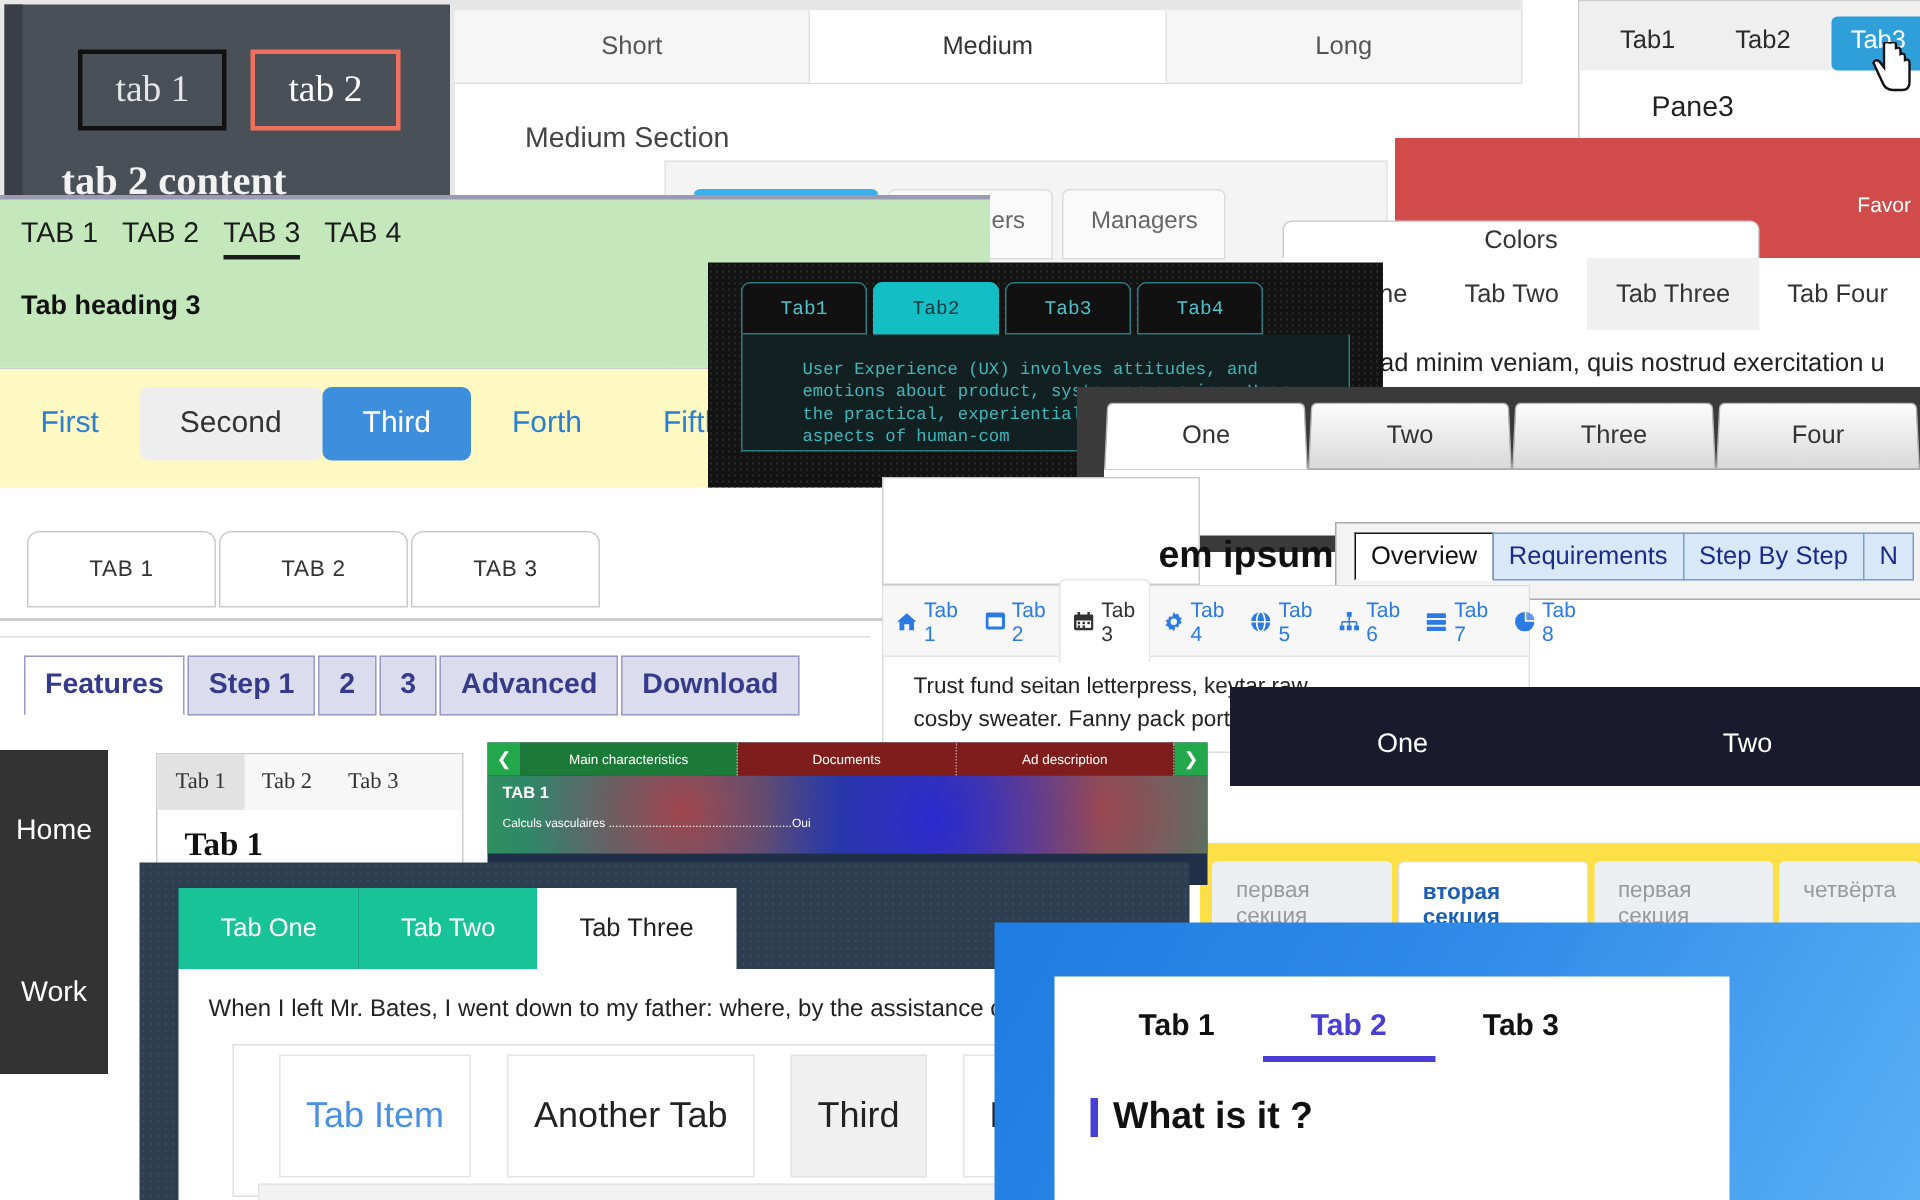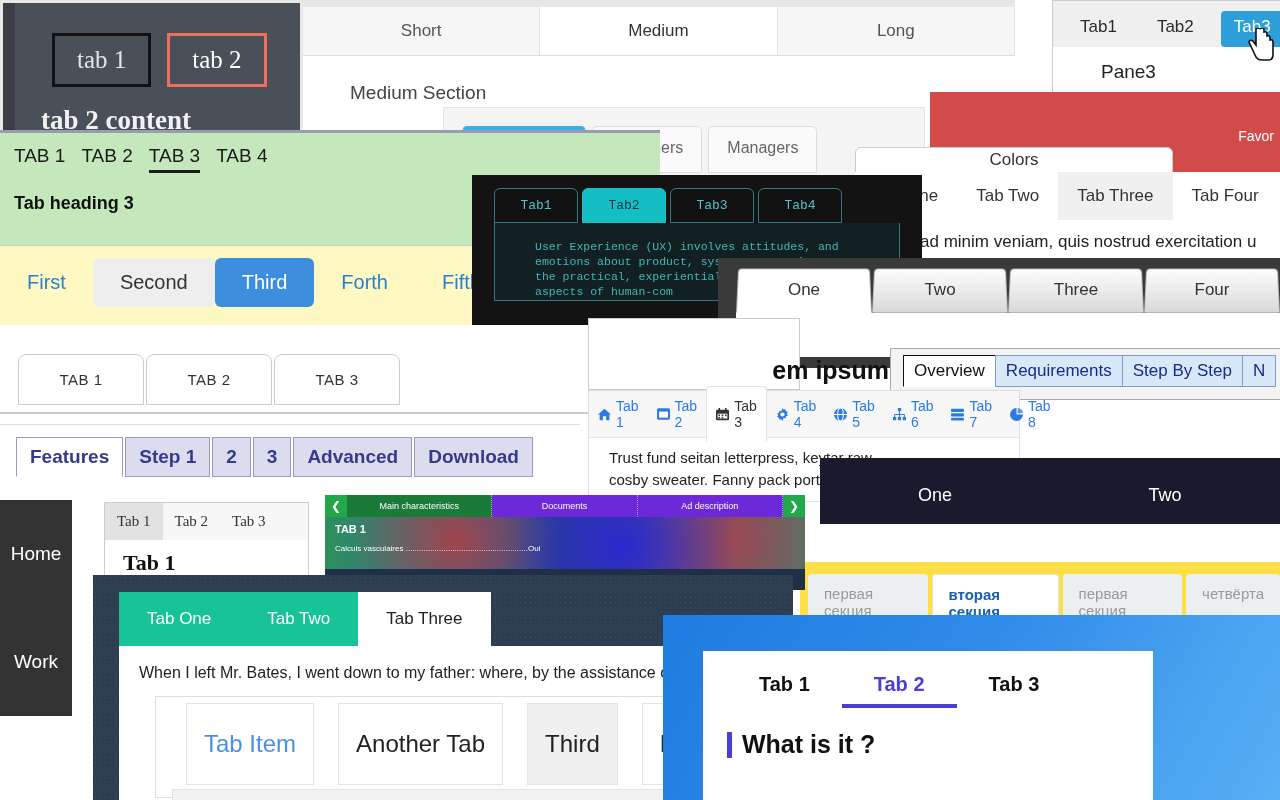--- a/index.html
+++ b/index.html
@@ -149,21 +149,21 @@
   #srf{left:104px;top:502px;width:205px;height:110px;background:#fff;border:1px solid #ccc;}
   #srf .bar{display:flex;background:#f7f7f7;}
   #srf .bar>div{padding:10px 12px;font-size:15px;color:#333;font-family:"Liberation Serif",serif;}
   #srf .bar>div.on{background:#e2e2e2;}
   #srf .h{padding:10px 0 0 18px;font-size:22px;font-weight:bold;font-family:"Liberation Serif",serif;color:#111;}
 
   
   #slid{left:325px;top:495px;width:480px;height:95px;background:#1f2f47;}
   #slid .bar{display:flex;height:22px;}
   #slid .arrow{width:22px;background:#22a84a;color:#fff;font-size:12px;display:flex;align-items:center;justify-content:center;}
-  #slid .bar>.sg{flex:1;background:#6d28d9;color:#fff;font-size:9px;display:flex;align-items:center;justify-content:center;
+  #slid .bar>.sg{flex:1;background:#7f1d1d;color:#fff;font-size:9px;display:flex;align-items:center;justify-content:center;
     border-right:1px dotted rgba(255,255,255,.5);}
   #slid .bar>.sg.on{background:#1c7a38;}
   #slid .grad{height:52px;background:
       radial-gradient(circle at 62% 55%, rgba(40,40,210,.95) 0%, rgba(40,40,210,0) 38%),
       radial-gradient(circle at 27% 45%, rgba(190,60,60,.8) 0%, rgba(190,60,60,0) 30%),
       radial-gradient(circle at 85% 45%, rgba(190,60,60,.7) 0%, rgba(190,60,60,0) 28%),
       linear-gradient(90deg,#2e8f5e,#2f6f8f,#2b3f8f,#5a4f8a,#3f7f6f);
     color:#fff;padding:6px 0 0 10px;box-sizing:border-box;}
   #slid .grad .t1{font-size:11px;font-weight:bold;}
   #slid .grad .t2{font-size:8px;margin-top:9px;}

